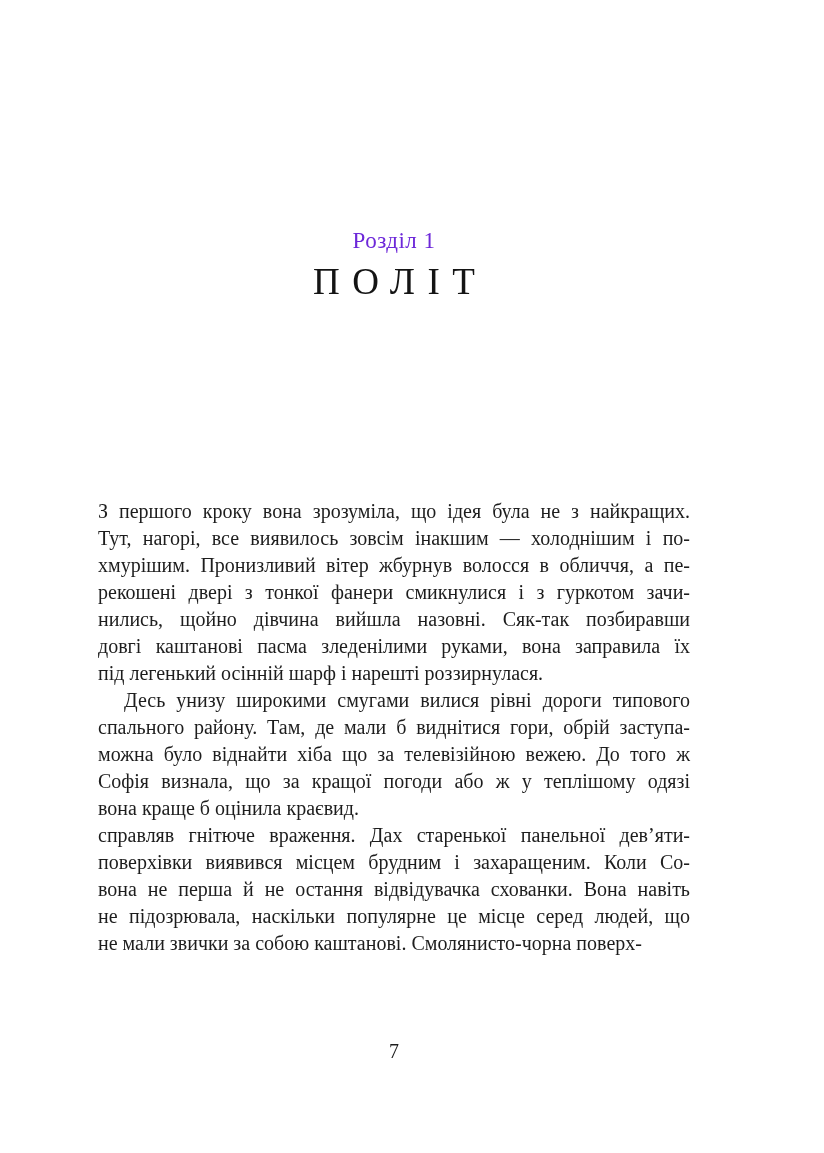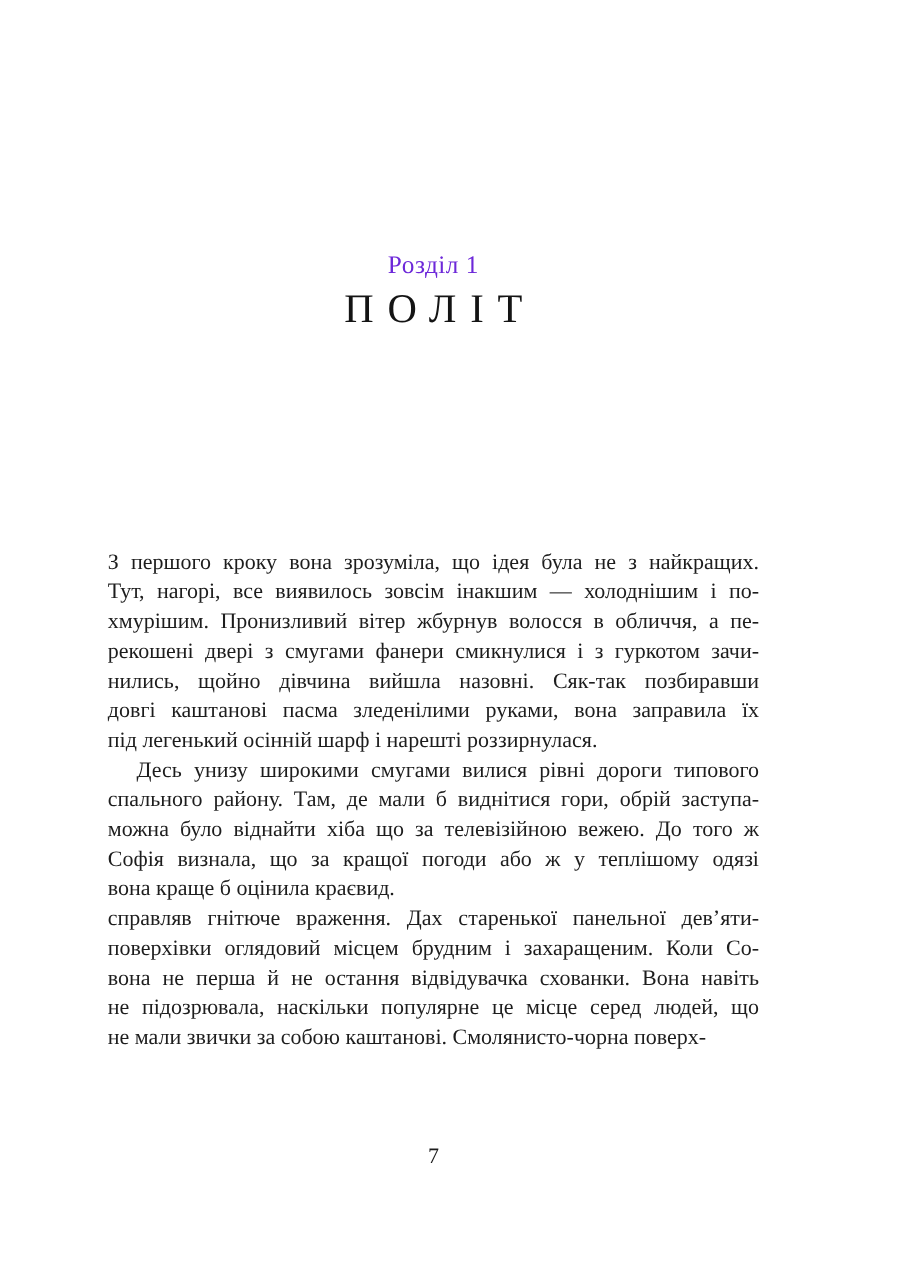--- a/index.html
+++ b/index.html
@@ -82,35 +82,35 @@
 
 <div class="page">
   <div class="content">
     <div class="chapter-label">Розділ 1</div>
     <div class="chapter-title">ПОЛІТ</div>
     <div class="body-text">
         <div class="paragraph">
           <div class="line">З першого кроку вона зрозуміла, що ідея була не з найкращих.</div>
           <div class="line">Тут, нагорі, все виявилось зовсім інакшим — холоднішим і по-</div>
           <div class="line">хмурішим. Пронизливий вітер жбурнув волосся в обличчя, а пе-</div>
-          <div class="line">рекошені двері з смугами фанери смикнулися і з гуркотом зачи-</div>
+          <div class="line">рекошені двері з тонкої фанери смикнулися і з гуркотом зачи-</div>
           <div class="line">нились, щойно дівчина вийшла назовні. Сяк-так позбиравши</div>
           <div class="line">довгі каштанові пасма зледенілими руками, вона заправила їх</div>
           <div class="line last">під легенький осінній шарф і нарешті роззирнулася.</div>
         </div>
         <div class="paragraph">
           <div class="line indent">Десь унизу широкими смугами вилися рівні дороги типового</div>
           <div class="line">спального району. Там, де мали б виднітися гори, обрій заступа-</div>
           <div class="line">можна було віднайти хіба що за телевізійною вежею. До того ж</div>
           <div class="line">Софія визнала, що за кращої погоди або ж у теплішому одязі</div>
           <div class="line last">вона краще б оцінила краєвид.</div>
         </div>
         <div class="paragraph">
           <div class="line">справляв гнітюче враження. Дах старенької панельної дев’яти-</div>
-          <div class="line">поверхівки оглядовий місцем брудним і захаращеним. Коли Со-</div>
+          <div class="line">поверхівки виявився місцем брудним і захаращеним. Коли Со-</div>
           <div class="line">вона не перша й не остання відвідувачка схованки. Вона навіть</div>
           <div class="line">не підозрювала, наскільки популярне це місце серед людей, що</div>
           <div class="line last">не мали звички за собою каштанові. Смолянисто-чорна поверх-</div>
         </div>
       </div>
     <div class="page-number">7</div>
   </div>
 </div>
 
 </body></html>

